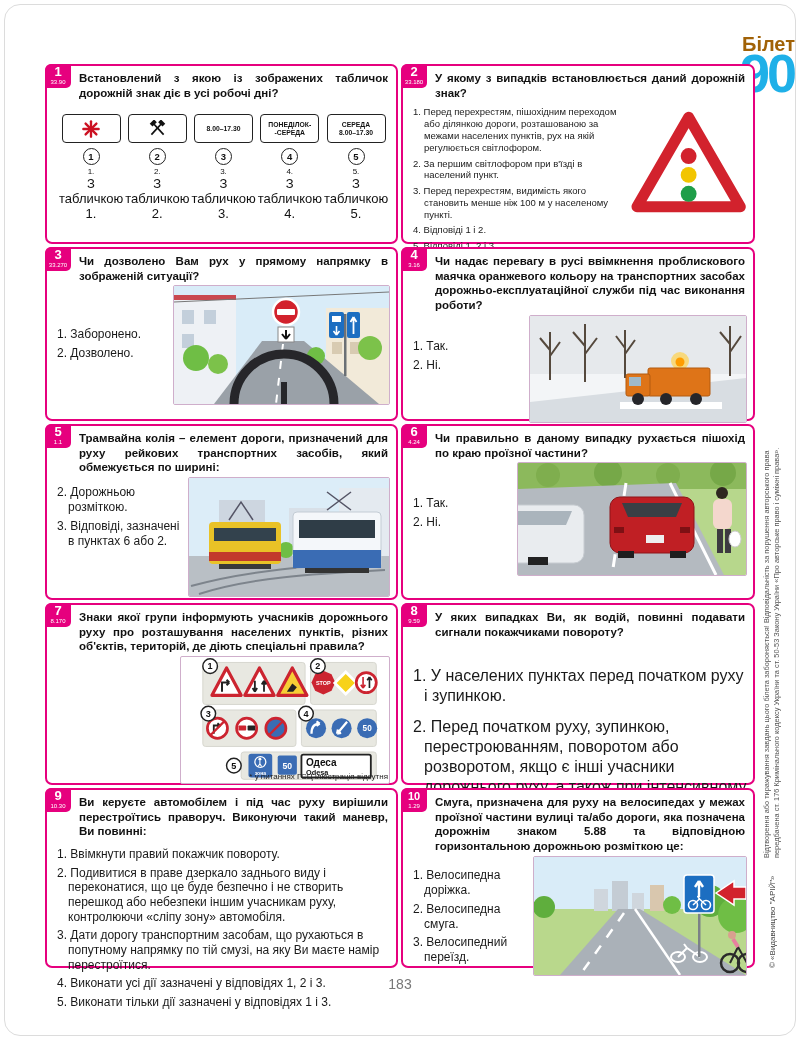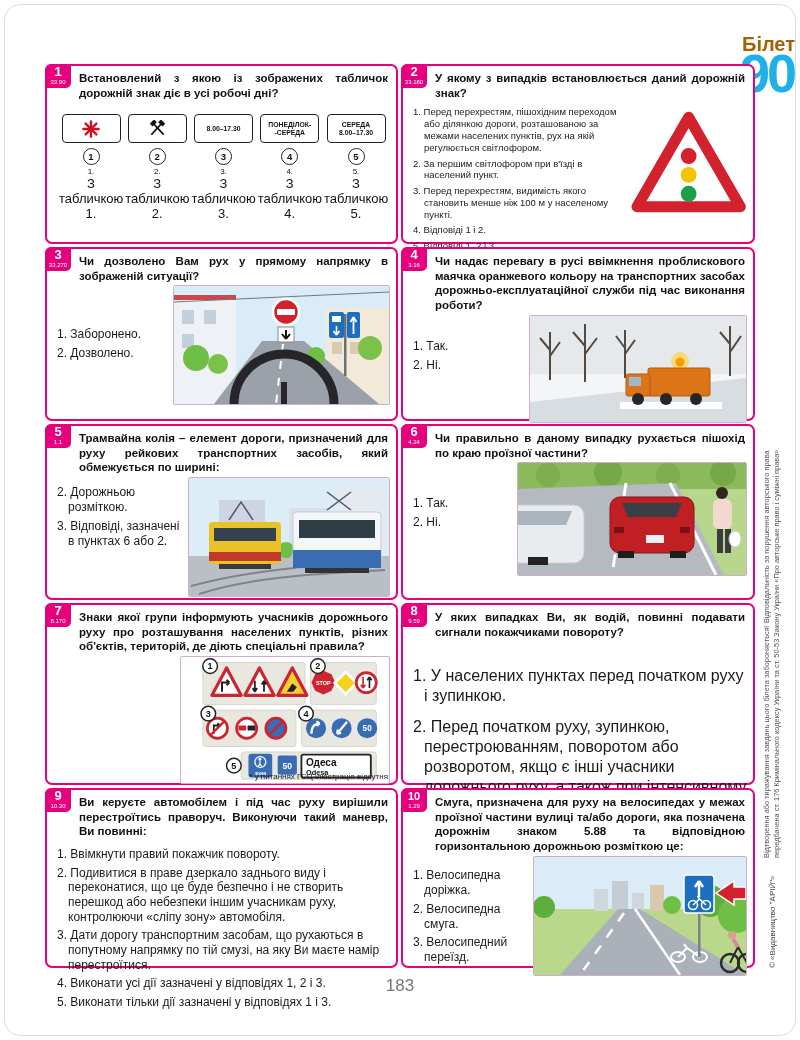--- a/index.html
+++ b/index.html
@@ -33,21 +33,21 @@
            font-size:9.5px;font-weight:bold;line-height:15px}
   .pnum{font-size:8px;margin-top:2px}
   .plabel{font-size:13px}
 
   .footnote{position:absolute;right:8px;bottom:2px;font-size:8px;color:#222}
 
   .side-note{position:absolute;left:762px;top:858px;width:600px;height:26px;transform:rotate(-90deg);
              transform-origin:0 0;font-size:7.4px;color:#555;line-height:1.4;white-space:nowrap}
   .side-pub{position:absolute;left:768px;top:968px;width:110px;height:14px;transform:rotate(-90deg);
             transform-origin:0 0;font-size:8px;color:#444;white-space:nowrap}
-  .page-number{position:absolute;top:976px;left:0;width:100%;text-align:center;font-size:17px;color:#777}
+  .page-number{position:absolute;top:976px;left:0;width:100%;text-align:center;font-size:14px;color:#777}
   svg text{font-family:"Liberation Sans",sans-serif}
 </style>
 </head>
 <body>
 
 <div class="page-frame"></div>
 <div class="ticket-label">Білет</div>
 <div class="ticket-number">90</div>
 
 <div class="qbox" style="left:45px;top:64px;width:353px;height:180px">

